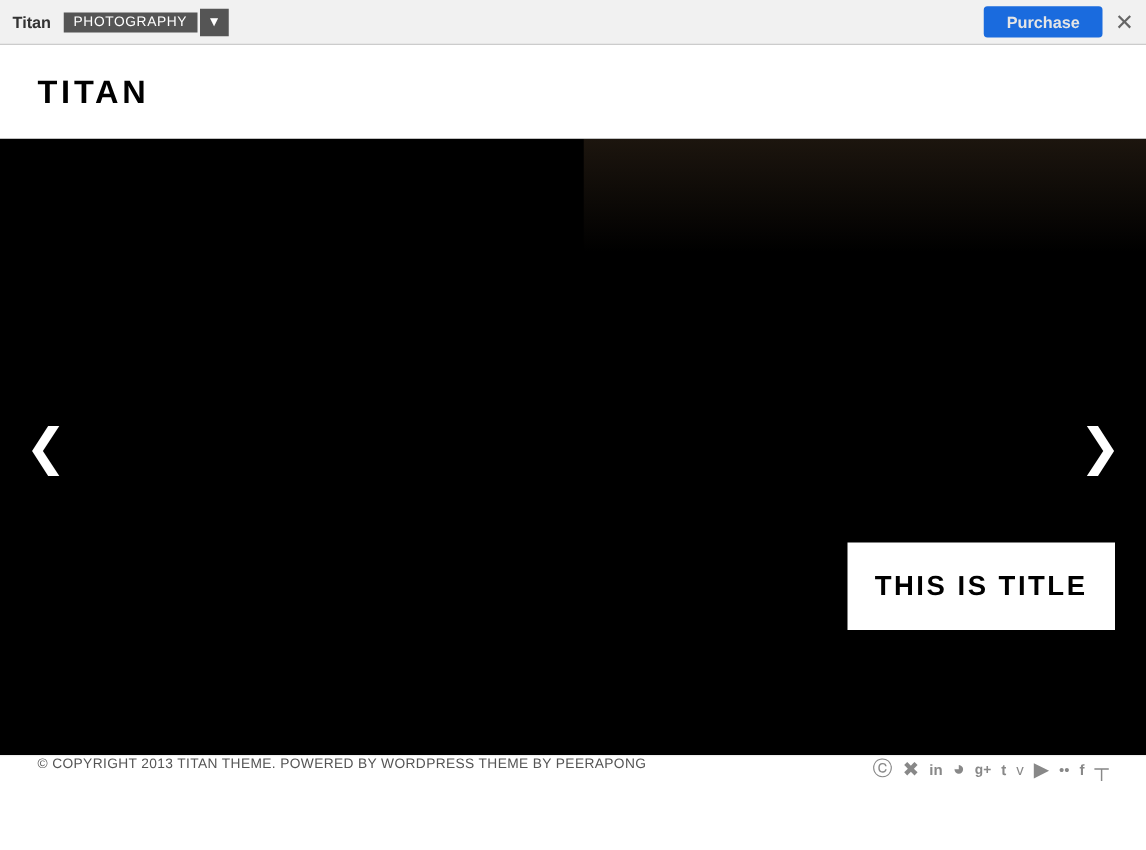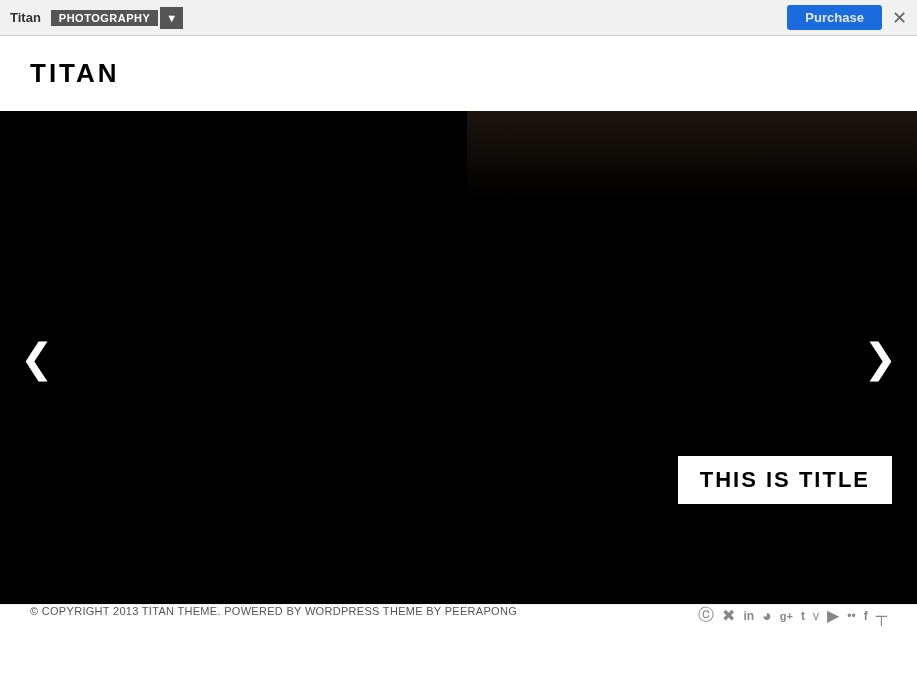--- a/index.html
+++ b/index.html
@@ -24,21 +24,21 @@
     }
     #admin-bar .theme-select-wrapper {
       display: flex;
       align-items: center;
     }
     #admin-bar .theme-badge {
       background: #555;
       color: #fff;
       font-size: 11px;
       padding: 2px 8px;
-      font-weight: bold;
+      font-weight: normal;
       letter-spacing: 0.5px;
     }
     #admin-bar .dropdown-arrow {
       background: #555;
       color: #fff;
       border: none;
       cursor: pointer;
       padding: 2px 6px;
       font-size: 11px;
       height: 22px;
@@ -130,21 +130,21 @@
       background: linear-gradient(to bottom, rgba(80,60,40,0.5), transparent);
       opacity: 0.7;
     }
 
     
     #hero .slide-title {
       position: absolute;
       bottom: 100px;
       right: 25px;
       background: #fff;
-      padding: 11px 22px;
+      padding: 22px 22px;
       font-size: 22px;
       font-weight: 900;
       color: #000;
       letter-spacing: 2px;
       font-family: 'Arial Black', Arial, sans-serif;
       margin-left: 24px;
     }
 
     
     #hero .arrow-left,

